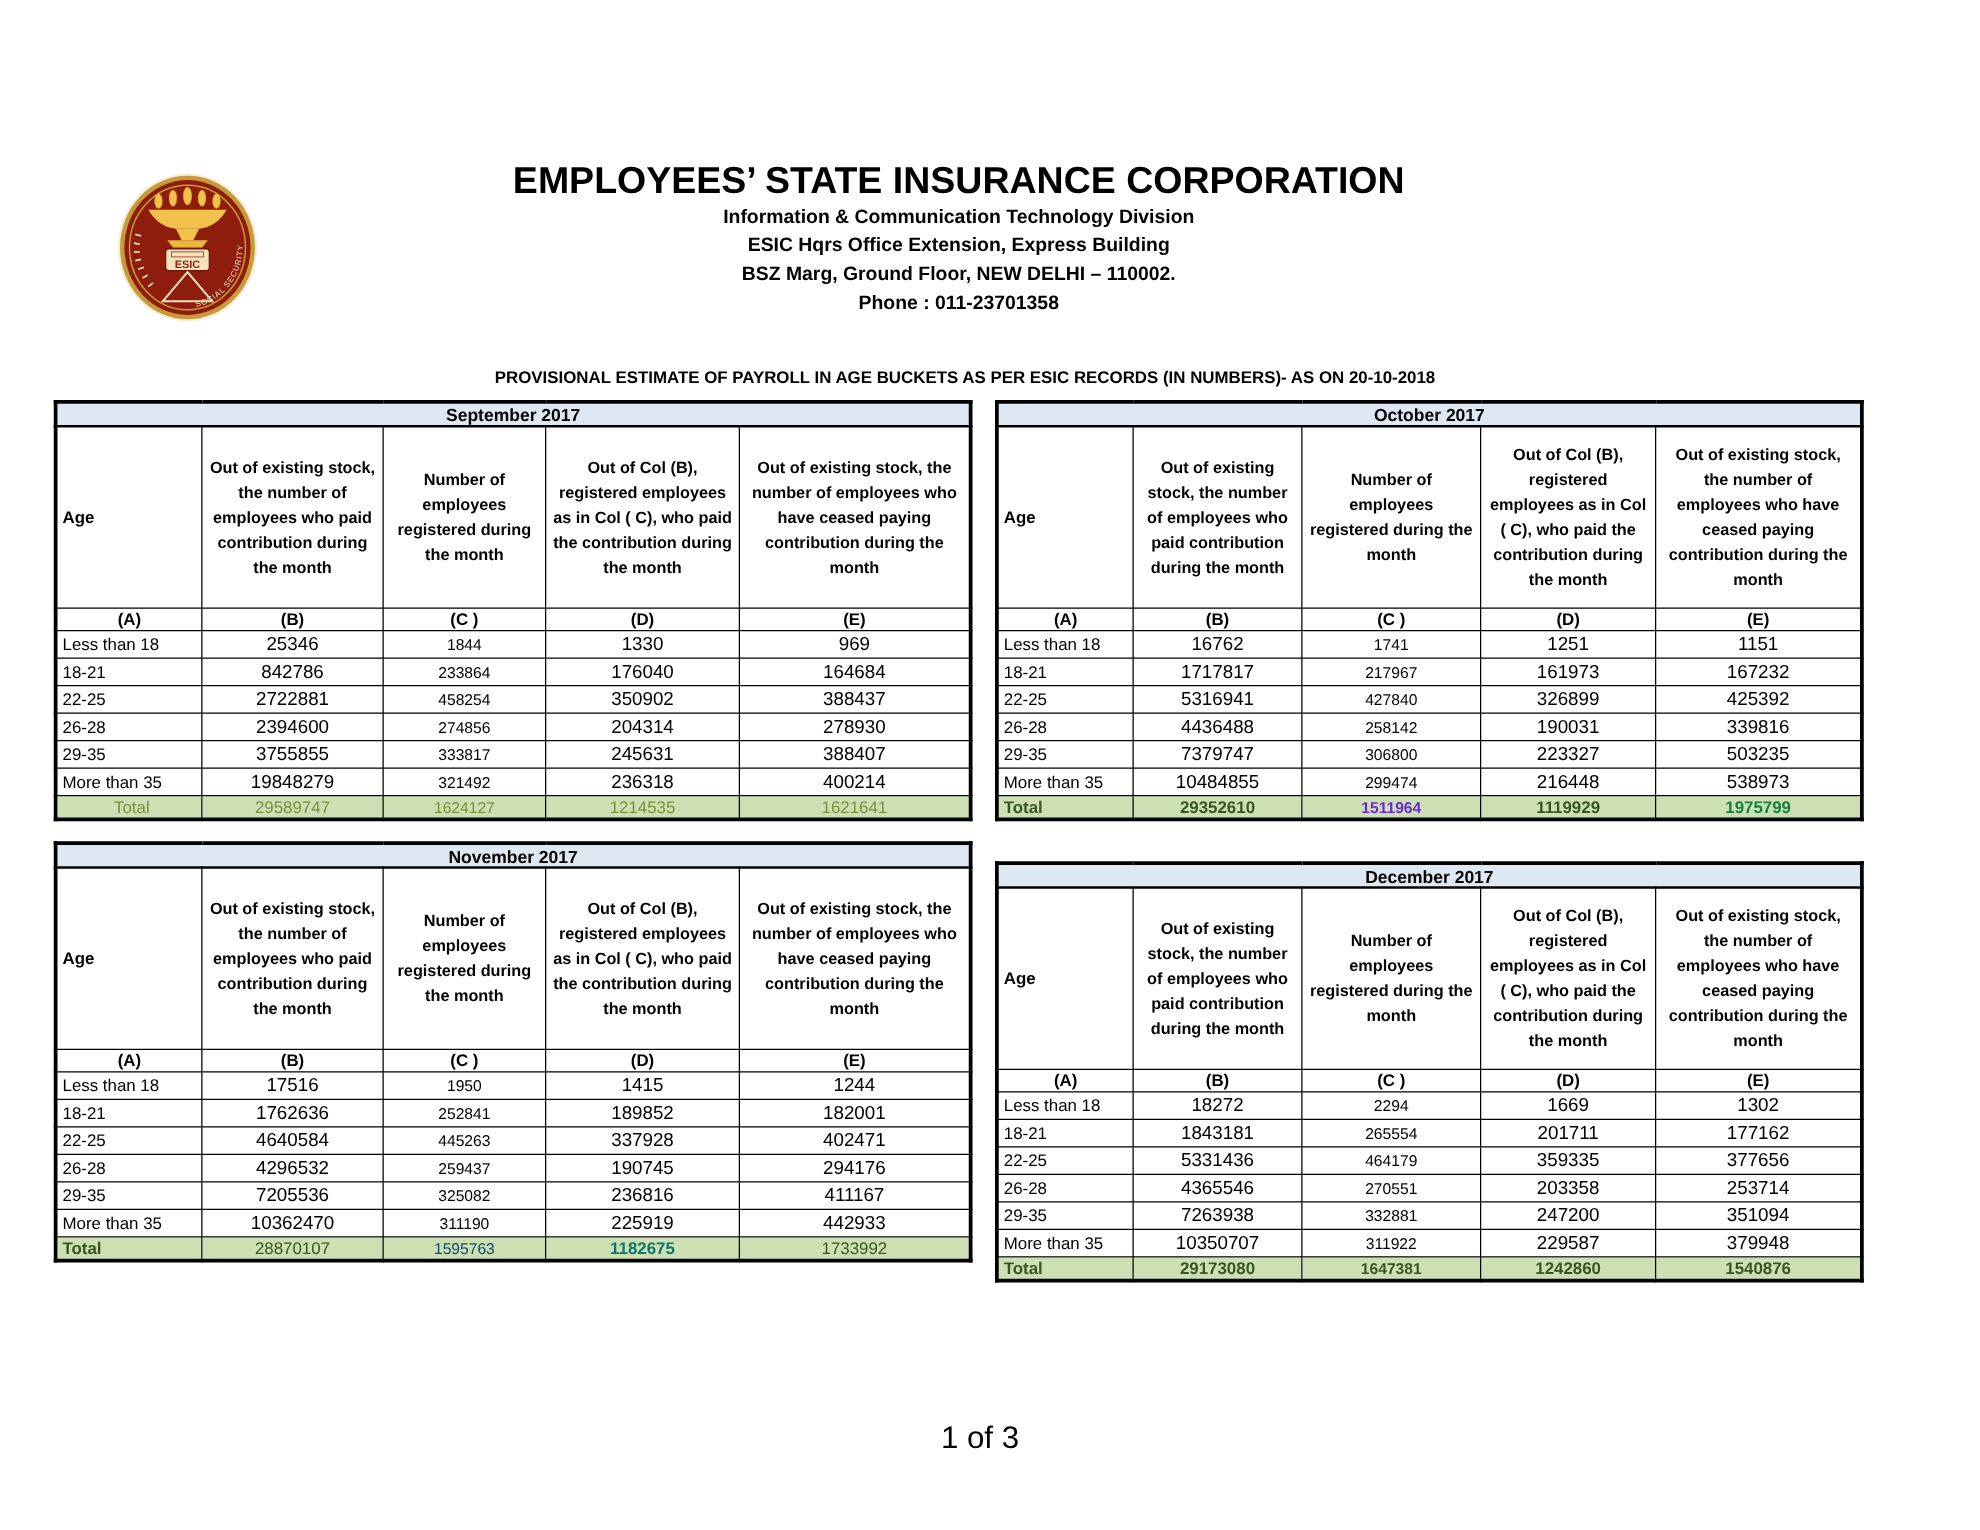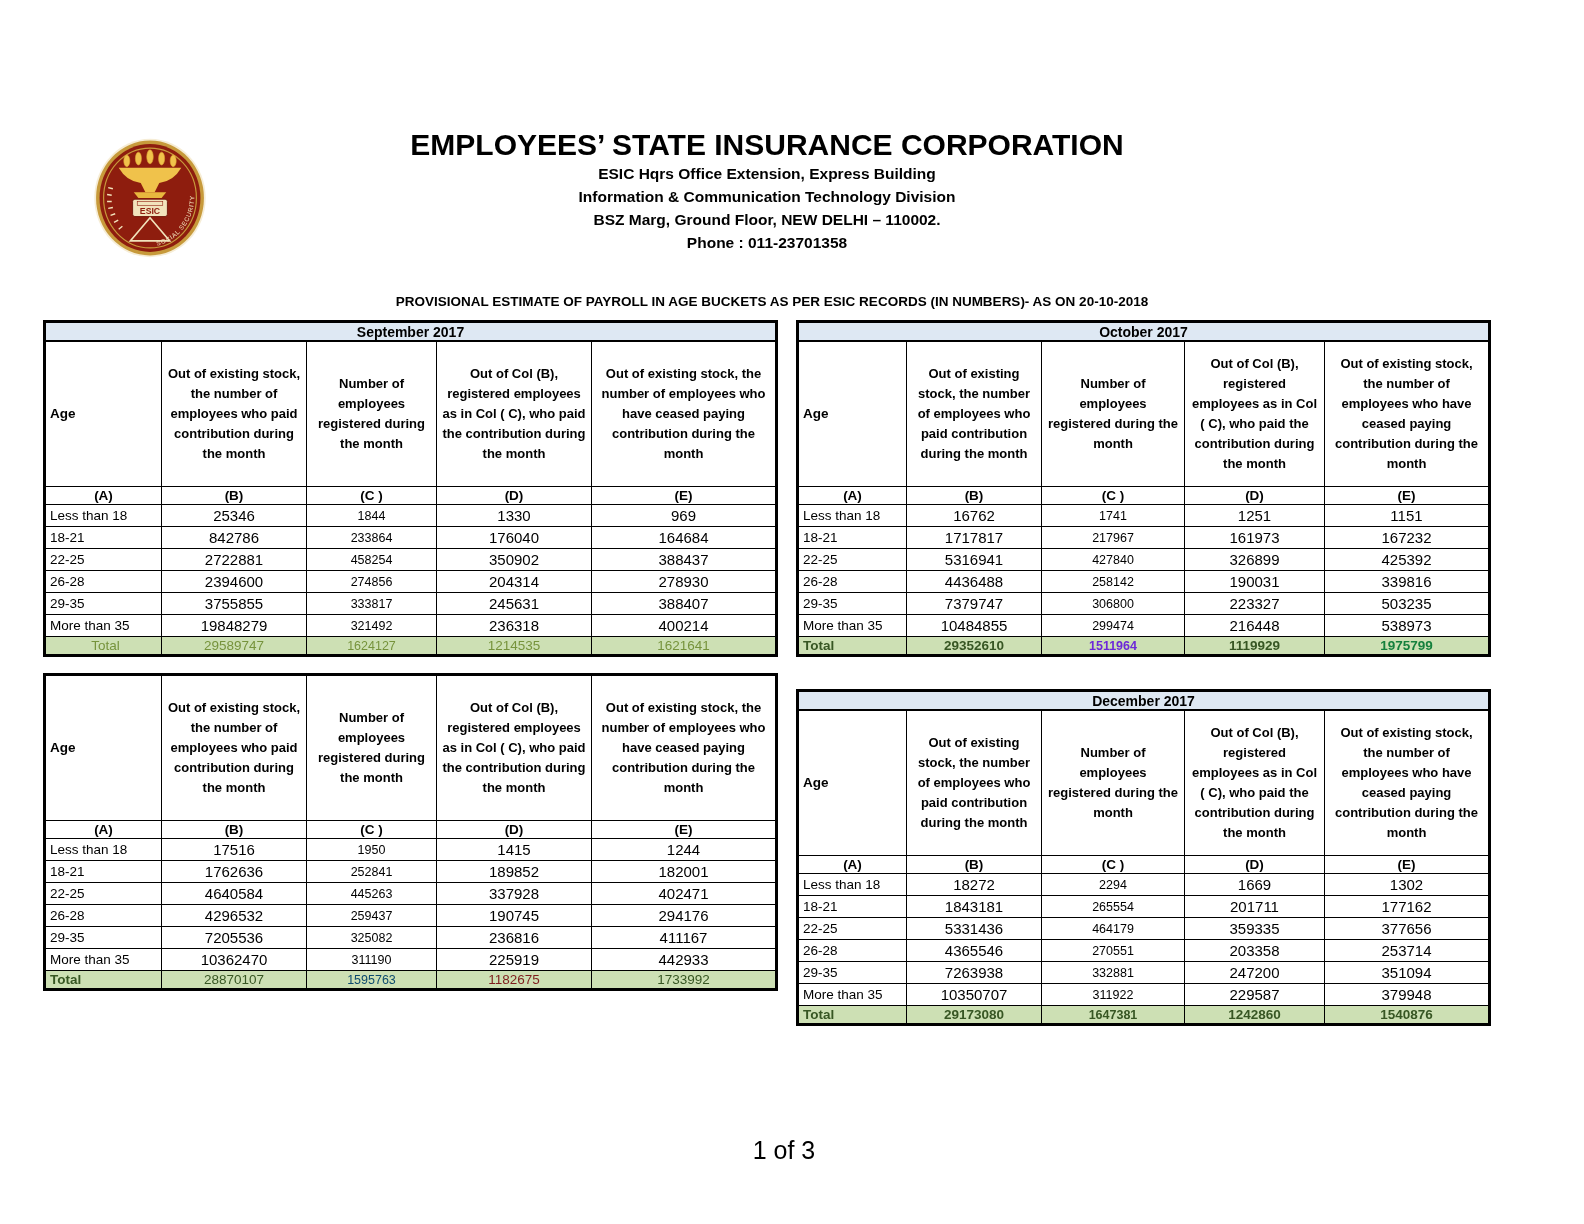--- a/index.html
+++ b/index.html
@@ -73,22 +73,22 @@
     <text font-size="5.5" fill="#F2E3BC" letter-spacing="0.6">
       <textPath href="#ringR">SOCIAL SECURITY</textPath>
     </text>
     <g stroke="#F2E3BC" stroke-width="1.2">
       <path d="M14,44 l4,1 M13,50 l4,0.6 M13,56 l4,0 M14,62 l4,-0.8 M16,68 l4,-1.4 M19,74 l3.6,-2 M23,80 l3.2,-2.6"></path>
     </g>
   </svg>
 
   <div class="hdr">
     <div class="title">EMPLOYEES’ STATE INSURANCE CORPORATION</div>
+    <div class="sub">Information &amp; Communication Technology Division</div>
     <div class="sub">ESIC Hqrs Office Extension, Express Building</div>
-    <div class="sub">Information &amp; Communication Technology Division</div>
     <div class="sub">BSZ Marg, Ground Floor, NEW DELHI – 110002.</div>
     <div class="sub">Phone : 011-23701358</div>
   </div>
 
   <div class="caption">PROVISIONAL ESTIMATE OF PAYROLL IN AGE BUCKETS AS PER ESIC RECORDS (IN NUMBERS)- AS ON 20-10-2018</div>
 
   <table class="tbl" id="t0">
     <colgroup>
         <col style="width:117px">
         <col style="width:145px">
@@ -250,20 +250,23 @@
 
   <table class="tbl" id="t2">
     <colgroup>
         <col style="width:117px">
         <col style="width:145px">
         <col style="width:130px">
         <col style="width:155px">
         <col style="width:185px">
       </colgroup>
     <thead>
+      <tr class="month">
+          <th colspan="5">November 2017</th>
+        </tr>
       <tr class="desc">
         <th class="c0">Age</th>
         <th>Out of existing stock, the number of employees who paid contribution during the month</th>
         <th>Number of employees registered during the month</th>
         <th>Out of Col (B), registered employees as in Col ( C), who paid the contribution during the month</th>
         <th>Out of existing stock, the number of  employees  who have ceased paying contribution during the month</th>
       </tr>
       <tr class="letters">
         <th>(A)</th>
         <th>(B)</th>
@@ -312,21 +315,21 @@
           <td class="c0">More than 35</td>
           <td class="c1">10362470</td>
           <td class="c2">311190</td>
           <td class="c3">225919</td>
           <td class="c4">442933</td>
         </tr>
         <tr class="total-row">
           <td class="c0" style="color: rgb(55, 86, 35); text-align: left; font-weight: bold;">Total</td>
           <td class="c1" style="color: rgb(55, 86, 35); font-weight: normal;">28870107</td>
           <td class="c2" style="color: #0c4a6e; font-weight: normal;">1595763</td>
-          <td class="c3" style="color: #7f1d1d; font-weight: normal;">1182675</td>
+          <td class="c3" style="color: #0f766e; font-weight: bold;">1182675</td>
           <td class="c4" style="color: rgb(55, 86, 35); font-weight: normal;">1733992</td>
         </tr>
       </tbody>
   </table>
 
   <table class="tbl" id="t3">
     <colgroup>
         <col style="width:109px">
         <col style="width:135px">
         <col style="width:143px">

